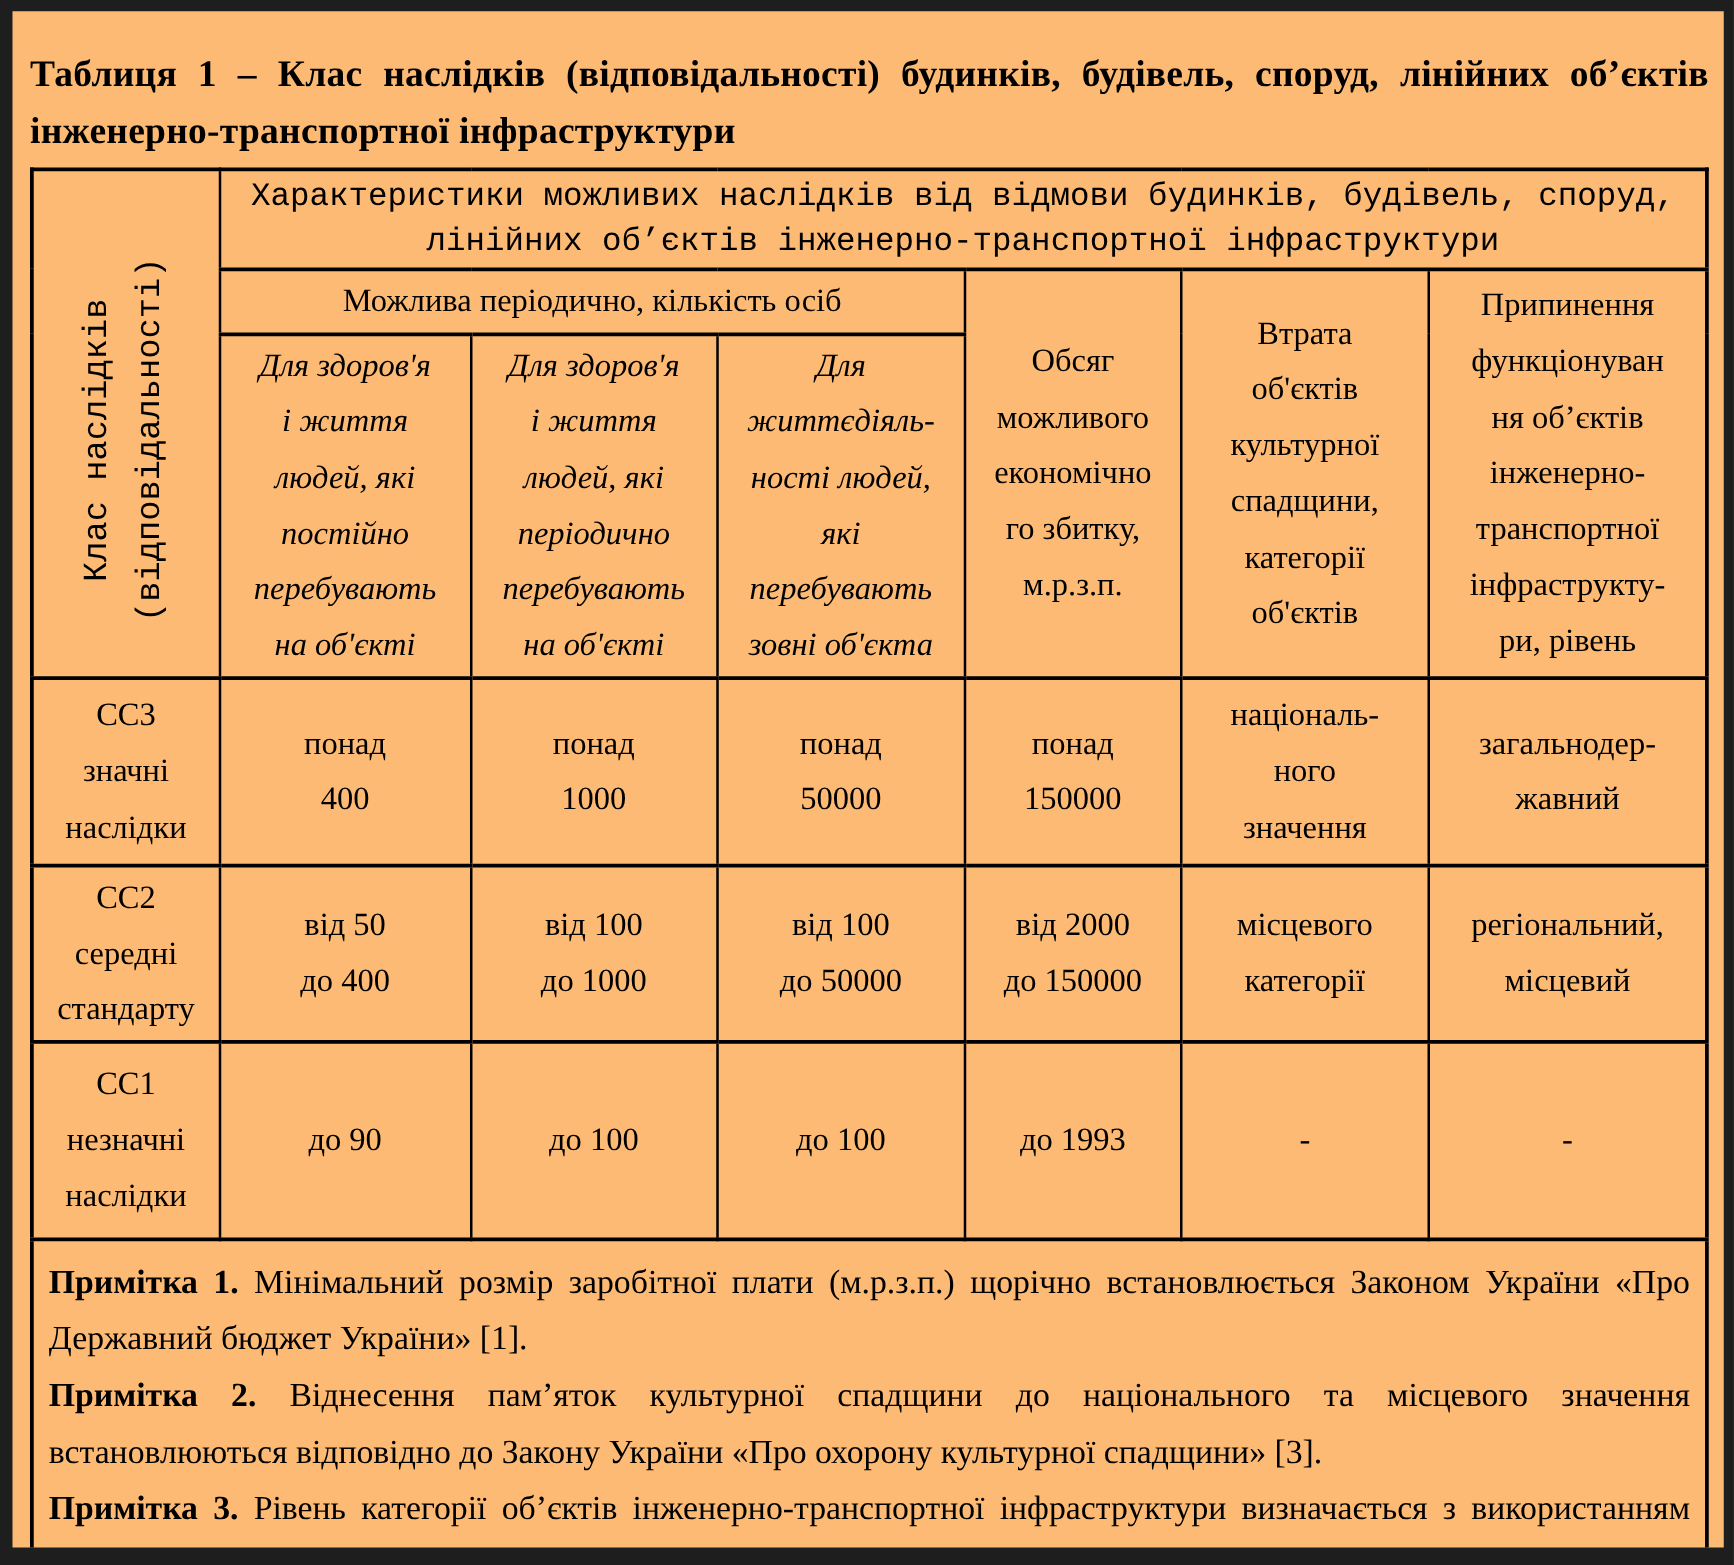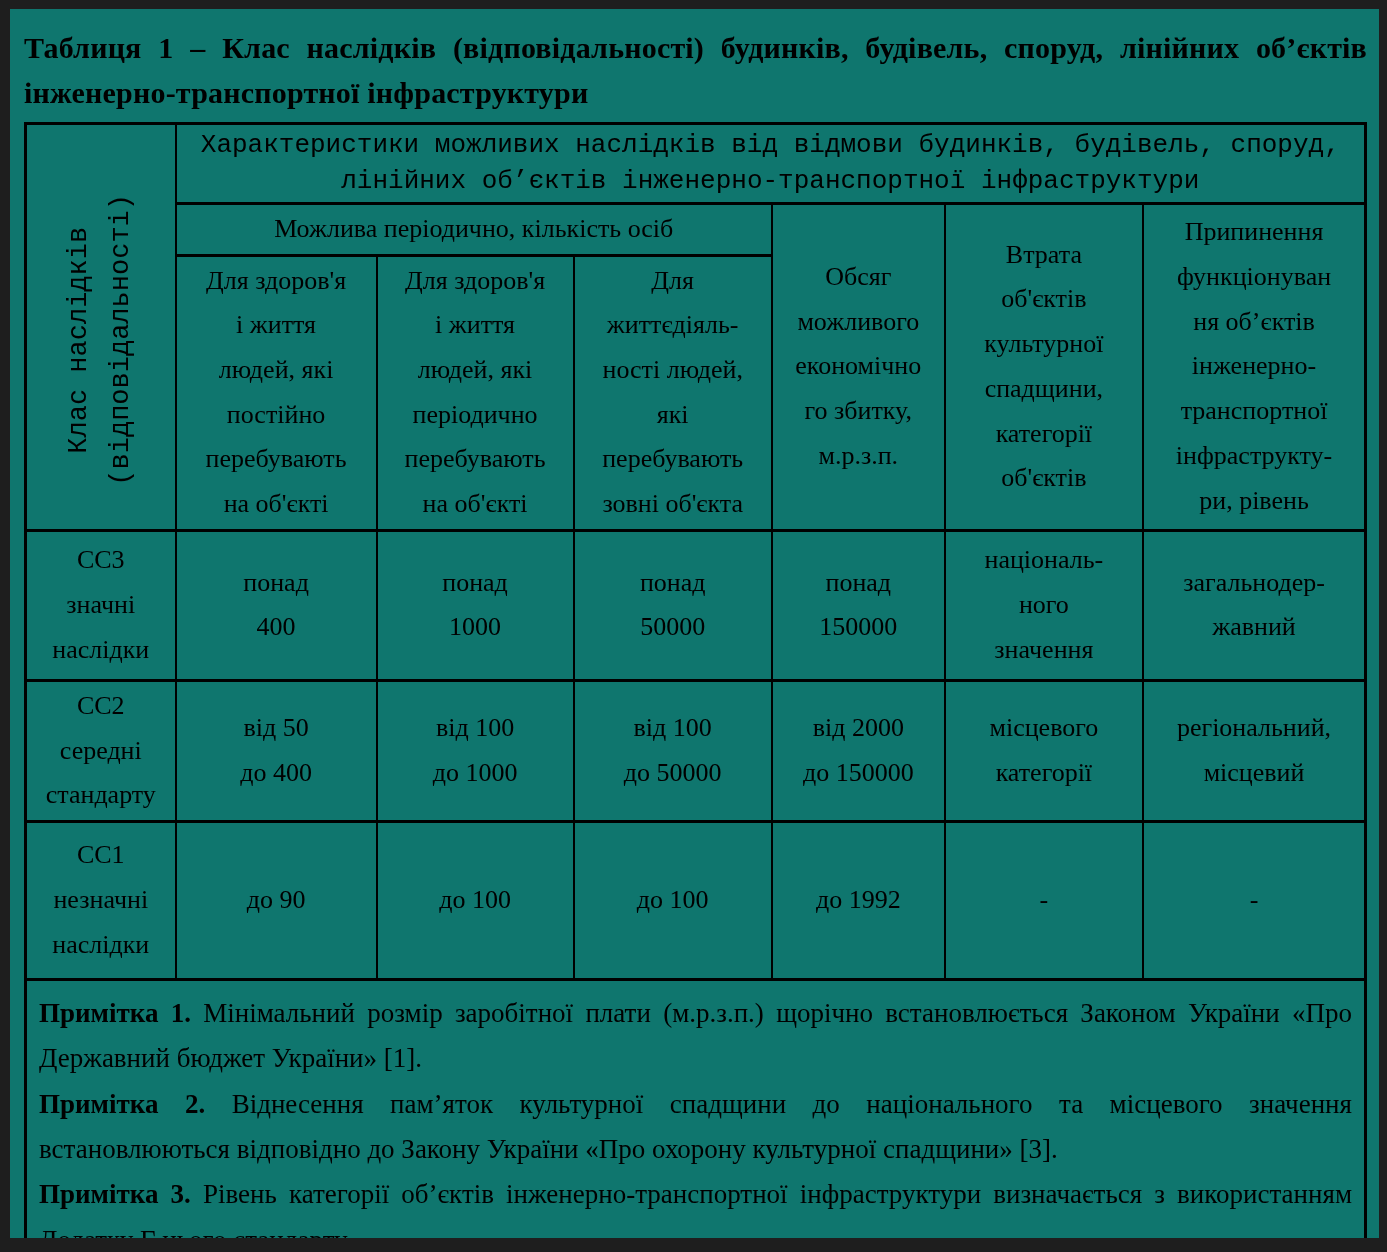--- a/index.html
+++ b/index.html
@@ -10,24 +10,24 @@
 
   body {
     width: 1387px;
     height: 1252px;
     padding: 9px 8px 14px 10px;
     font-family: "Liberation Serif", "DejaVu Serif", serif;
     color: #000;
   }
 
   .paper {
-    background: #0f766e;
+    background: #fdba74;
     width: 100%;
     height: 100%;
-    padding: 16px 12px 8px 14px;
+    padding: 28px 12px 8px 14px;
     overflow: hidden;
   }
 
   .doc-title {
     font-size: 30px;
     font-weight: bold;
     line-height: 1.5;
     text-align: justify;
     margin-bottom: 7px;
     letter-spacing: 0.2px;
@@ -55,21 +55,21 @@
   
   .consequence-table tr.hdr-sub th { border-top-width: 3px; }
   .consequence-table tr.hdr-cols th { border-top-width: 3px; }
   .consequence-table tr.data-row td,
   .consequence-table tr.data-row th { border-top-width: 3px; }
   .consequence-table tr.notes-row td { border-top-width: 3px; }
   .consequence-table { border: 3px solid #000; }
 
   .hdr-span th { height: 74px; line-height: 1.4; font-family: Liberation Mono, monospace; }
   .hdr-sub  th { height: 44px; }
-  .hdr-cols th { height: 258px; }
+  .hdr-cols th { height: 258px; font-style: italic; }
 
   .row-cc3 td, .row-cc3 th { height: 150px; }
   .row-cc2 td, .row-cc2 th { height: 128px; }
   .row-cc1 td, .row-cc1 th { height: 158px; text-align: center; }
 
   .corner-cell { padding: 0; }
   .corner-text {
     display: inline-block;
     writing-mode: vertical-rl;
     transform: rotate(180deg);
@@ -196,21 +196,21 @@
 місцевий</td>
     </tr>
 
     <tr class="data-row row-cc1">
       <th>СС1
 незначні
 наслідки</th>
       <td>до 90</td>
       <td>до 100</td>
       <td>до 100</td>
-      <td>до 1992</td>
+      <td>до 1993</td>
       <td>-</td>
       <td>-</td>
     </tr>
 
     <tr class="notes-row">
       <td colspan="7">
         <div class="note-para">
           <span class="note-label">Примітка 1.</span><span> Мінімальний розмір заробітної плати (м.р.з.п.) щорічно встановлюється Законом України  «Про Державний бюджет України» [1].</span>
         </div>
         <div class="note-para">

